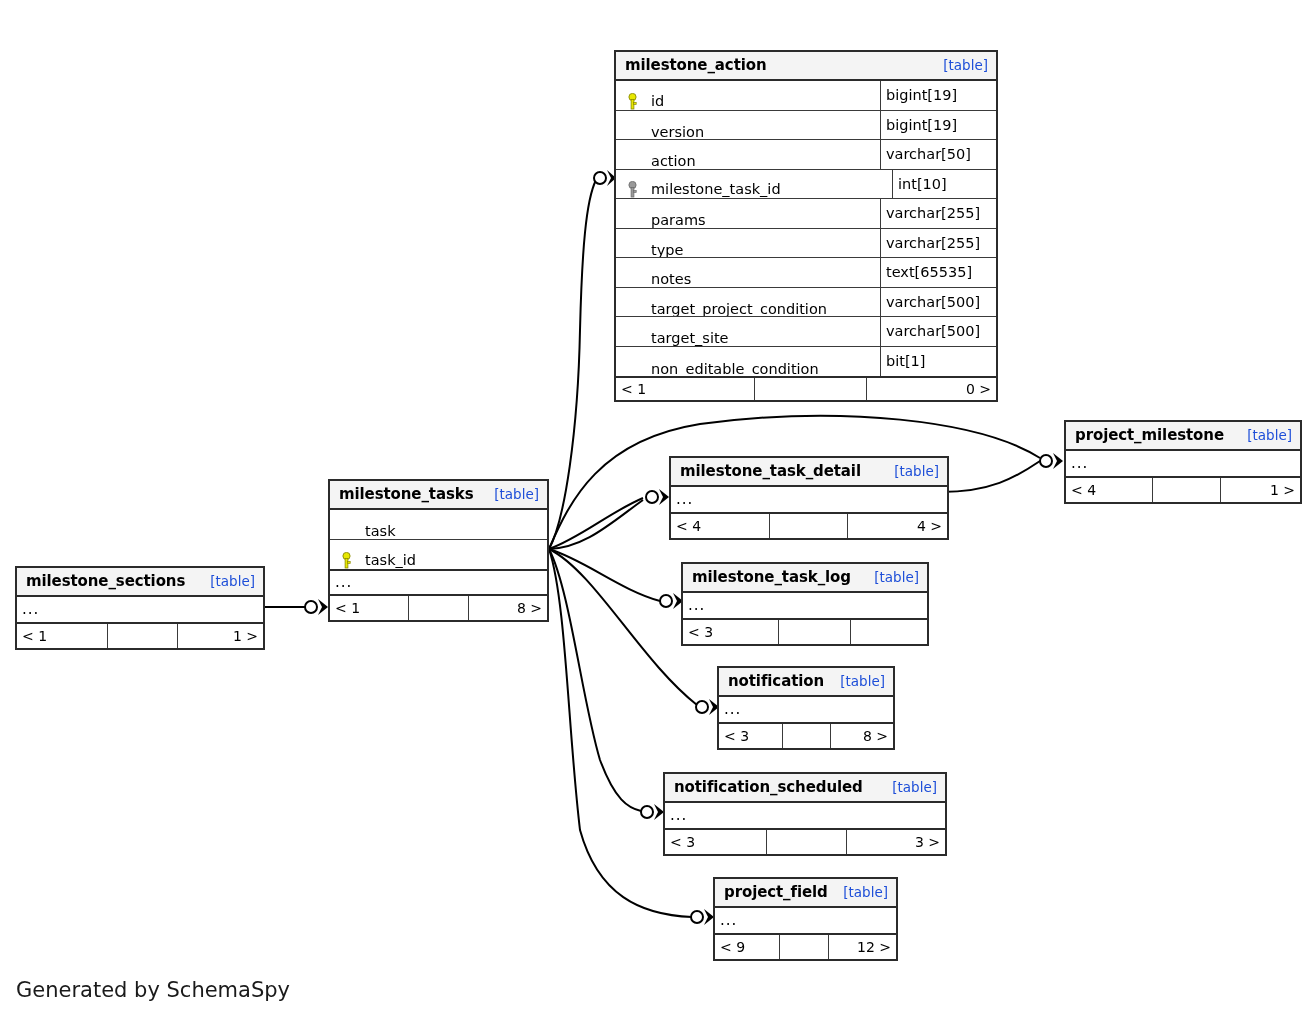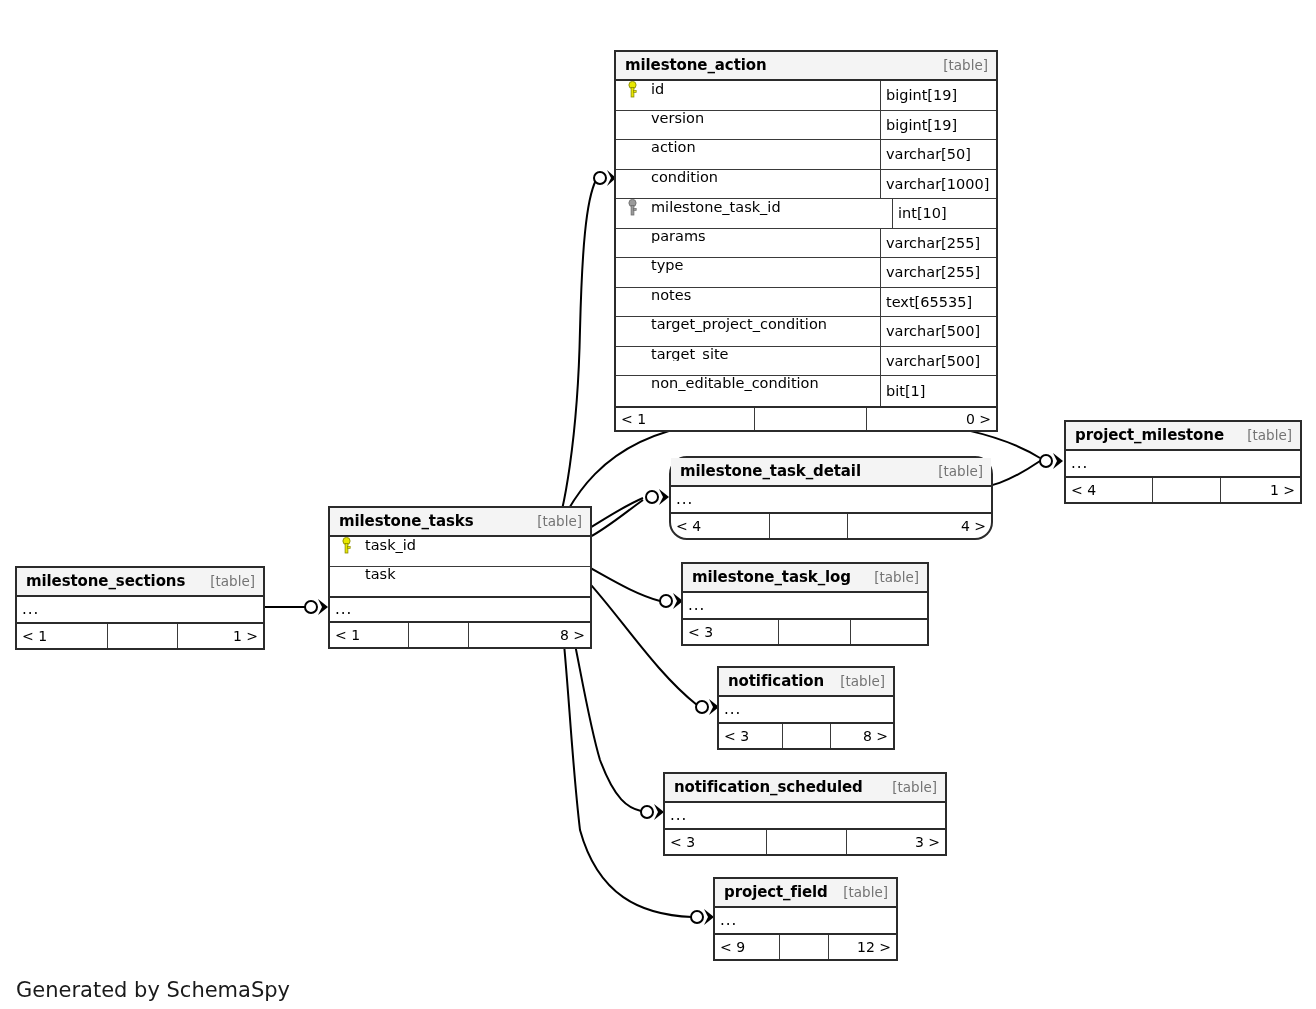--- a/index.html
+++ b/index.html
@@ -49,32 +49,32 @@
     padding: 0 8px 0 9px;
     white-space: nowrap;
   }
   .tbl-name {
     font-weight: bold;
     font-size: 15px;
     letter-spacing: -0.1px;
   }
   .tbl-kind {
     font-size: 13.5px;
-    color: #737373;
+    color: #1d4ed8;
     padding-left: 10px;
   }
   .tbl-rows {
     display: block;
   }
   .row {
     box-sizing: border-box;
     display: flex;
     height: 29.5px;
     border-bottom: 1px solid #3a3a3a;
-    align-items: flex-start;
+    align-items: flex-end;
   }
   .row:last-child { border-bottom: none; }
   .row-col {
     box-sizing: border-box;
     display: flex;
     align-items: center;
     flex: 1 1 auto;
     overflow: hidden;
     white-space: nowrap;
     padding-left: 6px;
@@ -220,27 +220,20 @@
       </div>
 
       <div class="row">
         <div class="row-col">
           <span class="keyslot"></span>
           <span class="colname">action</span>
         </div>
         <div class="row-type" style="width:116px">varchar[50]</div>
       </div>
 
-      <div class="row">
-        <div class="row-col">
-          <span class="keyslot"></span>
-          <span class="colname">condition</span>
-        </div>
-        <div class="row-type" style="width:116px">varchar[1000]</div>
-      </div>
 
       <div class="row">
         <div class="row-col">
           <span class="keyslot">
             <svg width="11" height="17" viewBox="0 0 11 17">
                 <circle cx="5.5" cy="4" r="3.6" fill="#9a9a9a" stroke="#6d6d6d" stroke-width="0.9"></circle>
                 <rect x="4.1" y="6.5" width="2.8" height="9.5" fill="#9a9a9a" stroke="#6d6d6d" stroke-width="0.8"></rect>
                 <rect x="6.6" y="9.5" width="2.6" height="1.9" fill="#9a9a9a" stroke="#6d6d6d" stroke-width="0.7"></rect>
               </svg>
           </span>
@@ -298,44 +291,44 @@
       </div>
 
     </div>
     <div class="footer">
       <div class="footer-cell fc-left" style="flex:0 0 138px">&lt; 1</div>
       <div class="footer-cell fc-mid" style="flex:0 0 112px"></div>
       <div class="footer-cell fc-right" style="flex:1 1 auto">0 &gt;</div>
     </div>
   </div>
 
-  <div class="tbl" style="left:328px; top:506px; width:264px;">
+  <div class="tbl" style="left:328px; top:479px; width:221px;">
     <div class="tbl-header">
       <span class="tbl-name">milestone_tasks</span>
       <span class="tbl-kind">[table]</span>
     </div>
     <div class="tbl-rows">
+      <div class="row">
+        <div class="row-col">
+          <span class="keyslot"></span>
+          <span class="colname">task</span>
+        </div>
+      </div>
       <div class="row">
         <div class="row-col">
           <span class="keyslot">
             <svg width="11" height="17" viewBox="0 0 11 17">
                 <circle cx="5.5" cy="4" r="3.6" fill="#e8e800" stroke="#8a8a00" stroke-width="0.9"></circle>
                 <rect x="4.1" y="6.5" width="2.8" height="9.5" fill="#e8e800" stroke="#8a8a00" stroke-width="0.8"></rect>
                 <rect x="6.6" y="9.5" width="2.6" height="1.9" fill="#e8e800" stroke="#8a8a00" stroke-width="0.7"></rect>
               </svg>
           </span>
           <span class="colname">task_id</span>
         </div>
       </div>
-      <div class="row">
-        <div class="row-col">
-          <span class="keyslot"></span>
-          <span class="colname">task</span>
-        </div>
-      </div>
     </div>
     <div class="ellipsis-row thick-sep">...</div>
     <div class="footer" style="border-top:0">
       <div class="footer-cell fc-left" style="flex:0 0 78px">&lt; 1</div>
       <div class="footer-cell fc-mid" style="flex:0 0 60px"></div>
       <div class="footer-cell fc-right" style="flex:1 1 auto">8 &gt;</div>
     </div>
   </div>
 
   <div class="tbl" style="left:15px; top:566px; width:250px;">
@@ -344,21 +337,21 @@
       <span class="tbl-kind">[table]</span>
     </div>
     <div class="ellipsis-row">...</div>
     <div class="footer" style="border-top:0">
       <div class="footer-cell fc-left" style="flex:0 0 90px">&lt; 1</div>
       <div class="footer-cell fc-mid" style="flex:0 0 70px"></div>
       <div class="footer-cell fc-right" style="flex:1 1 auto">1 &gt;</div>
     </div>
   </div>
 
-  <div class="tbl" style="left:669px; top:456px; width:324px;border-radius:18px;">
+  <div class="tbl" style="left:669px; top:456px; width:280px;">
     <div class="tbl-header">
       <span class="tbl-name">milestone_task_detail</span>
       <span class="tbl-kind">[table]</span>
     </div>
     <div class="ellipsis-row">...</div>
     <div class="footer" style="border-top:0">
       <div class="footer-cell fc-left" style="flex:0 0 98px">&lt; 4</div>
       <div class="footer-cell fc-mid" style="flex:0 0 78px"></div>
       <div class="footer-cell fc-right" style="flex:1 1 auto">4 &gt;</div>
     </div>

